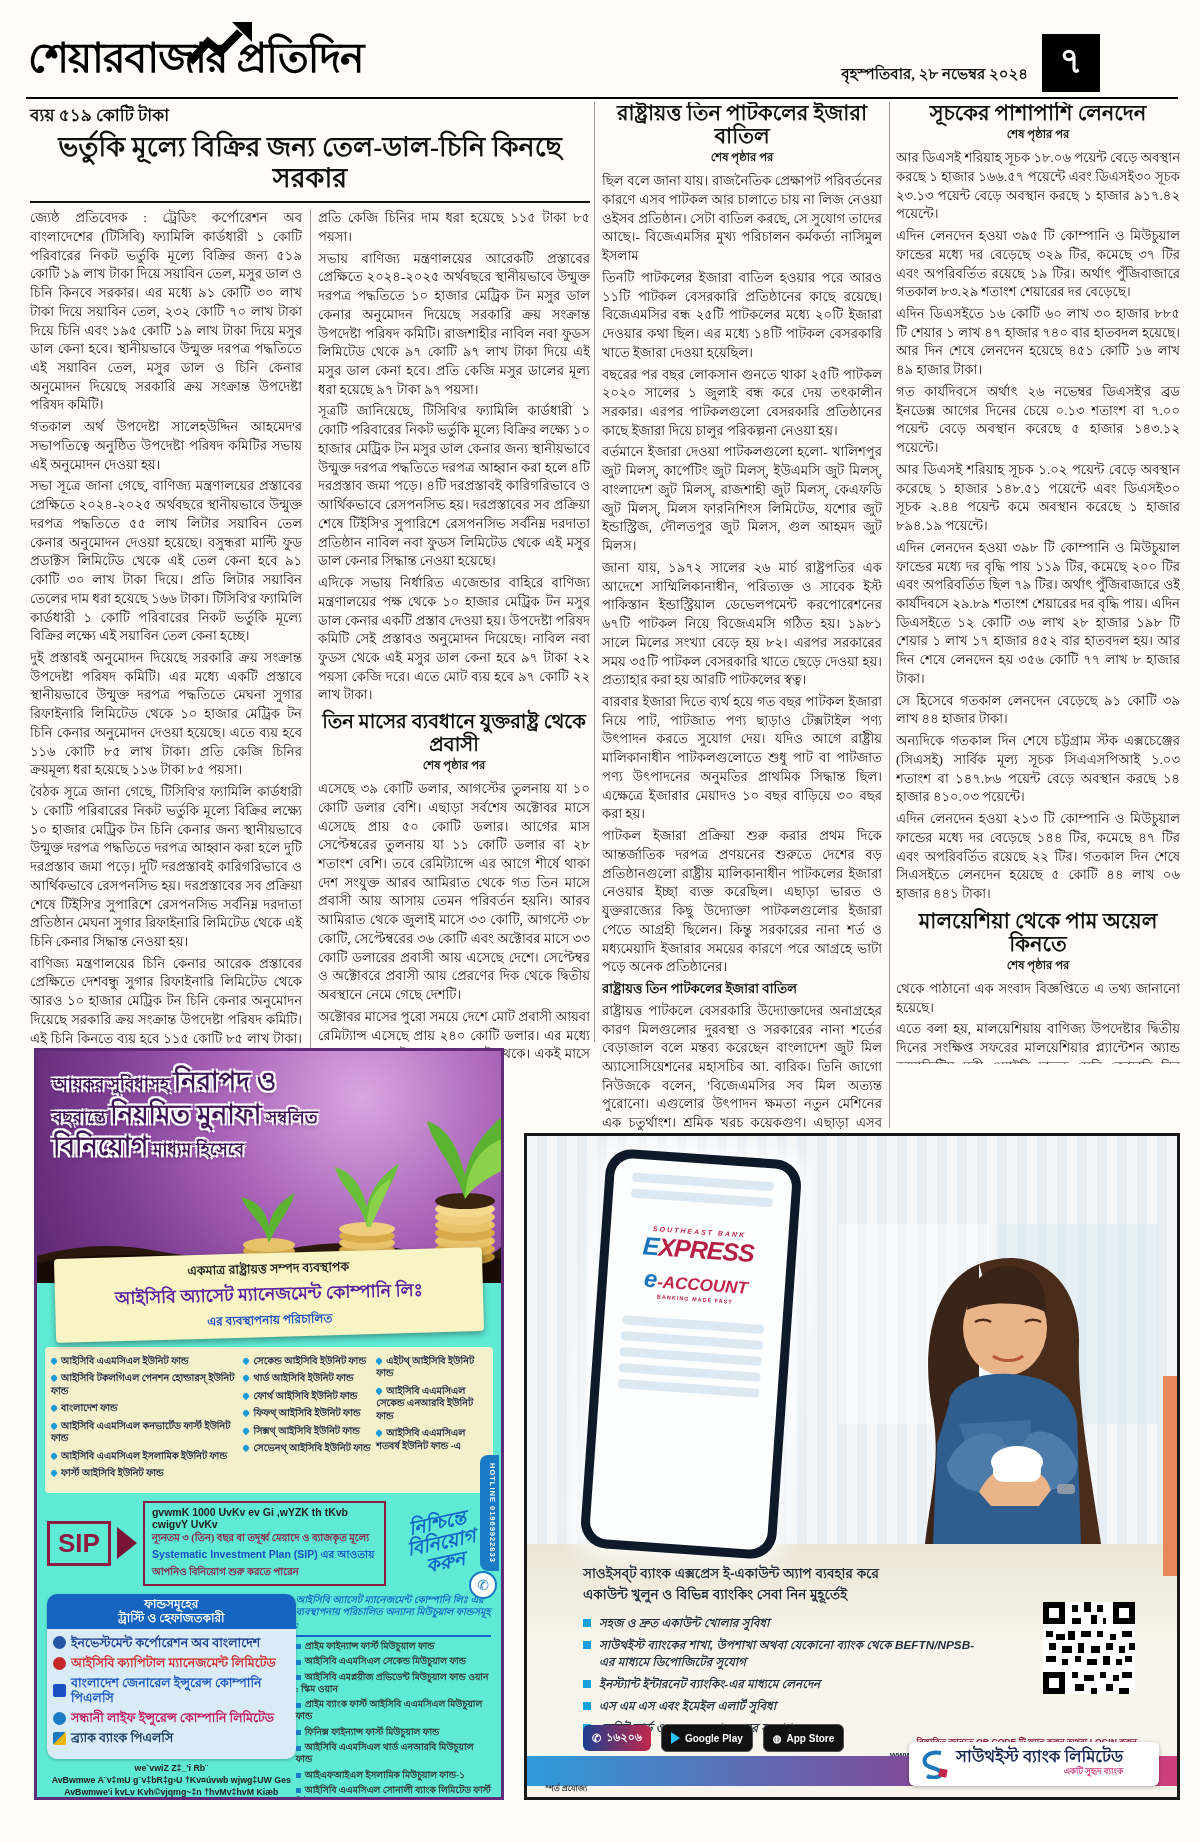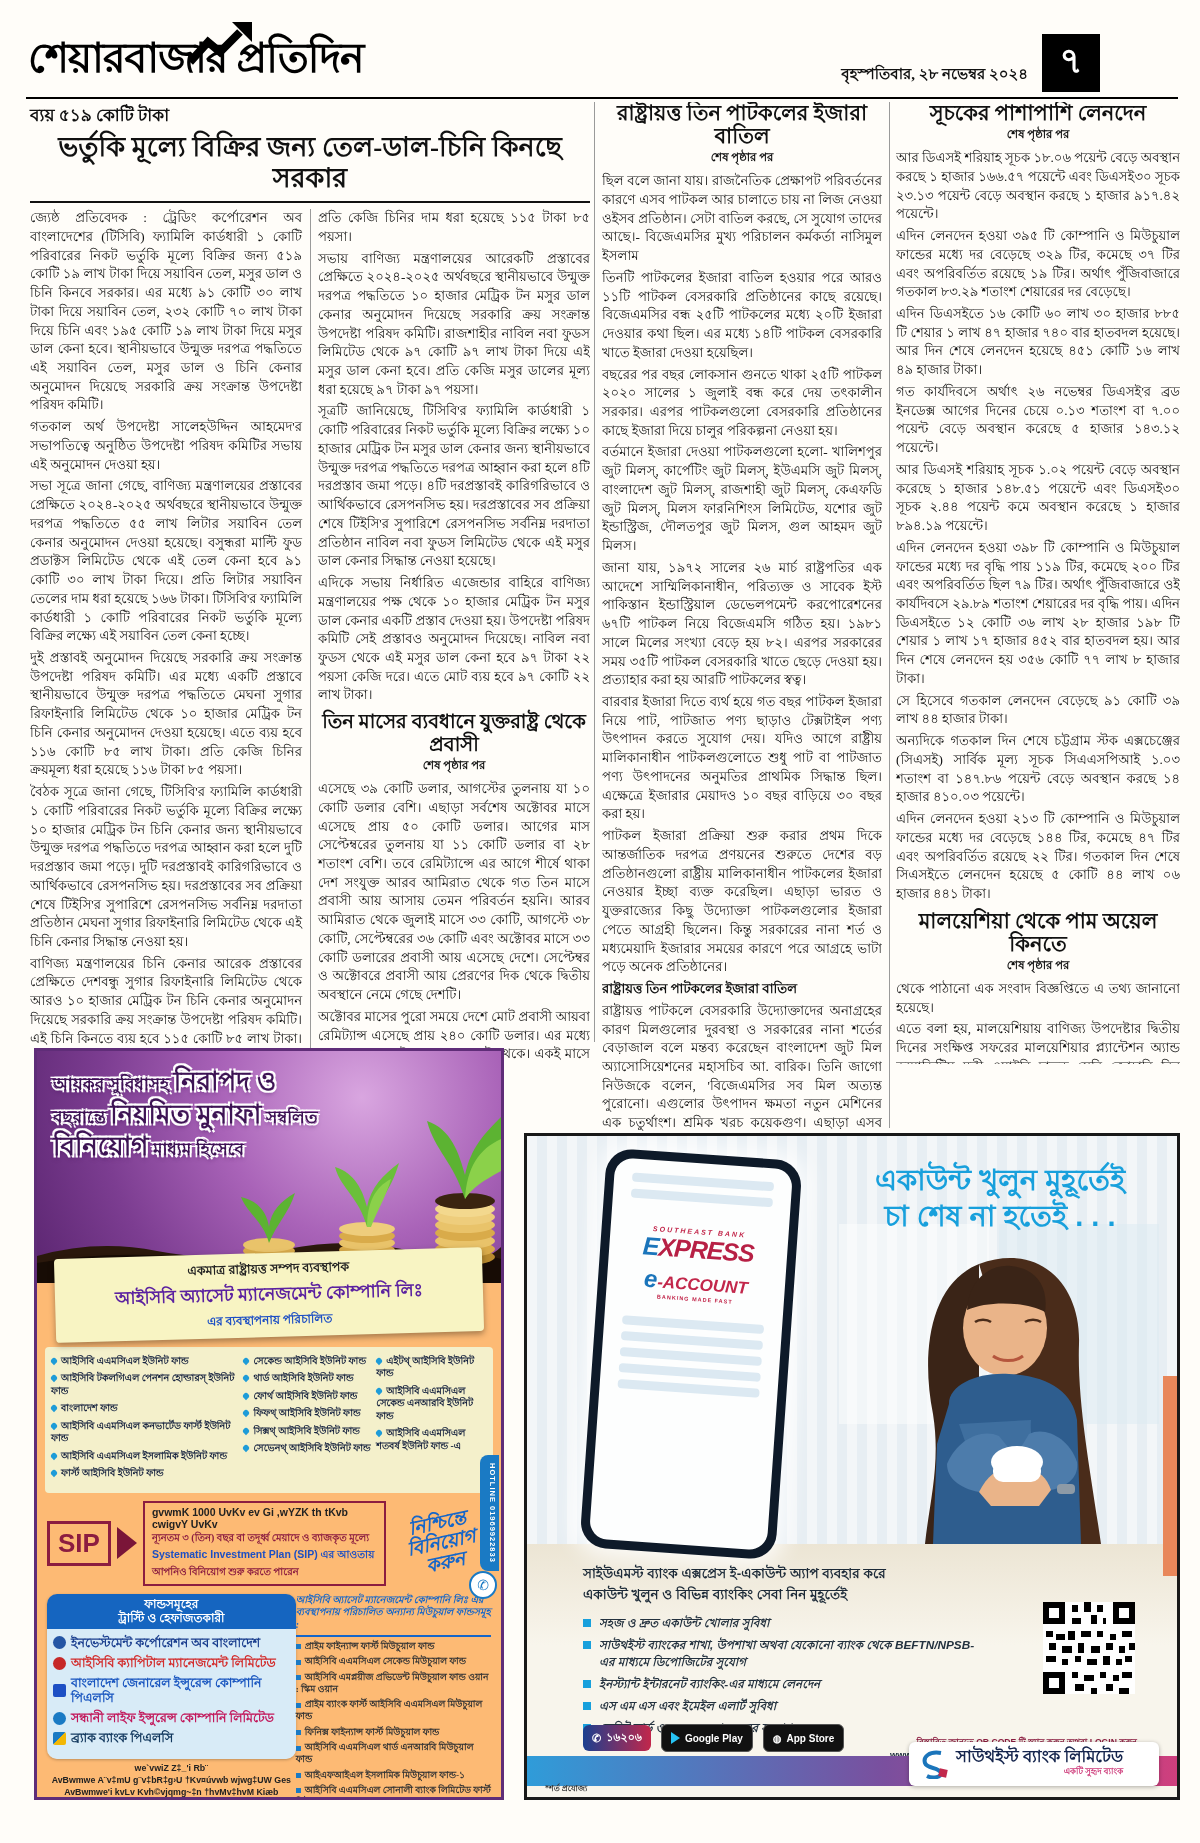--- a/index.html
+++ b/index.html
@@ -25,21 +25,21 @@
   .sub-head{break-inside:avoid;text-align:center;font-size:19.5px;font-weight:900;line-height:1.15;
         margin:6px 0 0 0;}
   .cont-note{break-inside:avoid;text-align:center;font-size:11.5px;font-weight:bold;margin:1px 0 4px 0;}
   .col{position:absolute;top:102px;overflow:hidden;}
   .col-head{text-align:center;font-size:21px;font-weight:900;line-height:1.1;}
   .col3{left:602px;width:280px;height:1030px;}
   .col4{left:896px;width:284px;height:962px;}
   .inline-bold{font-weight:900;}
   
   .icb-ad{position:absolute;left:34px;top:1048px;width:470px;height:752px;border:3px solid #5f2d78;
-        background:#fdba74;box-sizing:border-box;overflow:hidden;}
+        background:#5eead4;box-sizing:border-box;overflow:hidden;}
   .icb-photo{position:relative;height:232px;overflow:hidden;
         background:radial-gradient(circle at 70% 20%, #d9a6e0 0%, #a963b8 38%, #7c3d91 70%, #5a2570 100%);}
   .icb-head{position:absolute;left:16px;top:14px;color:#3d1354;font-weight:900;line-height:1.25;
         font-family:"Liberation Sans",sans-serif;
         text-shadow:-2px -2px 0 #fff,2px -2px 0 #fff,-2px 2px 0 #fff,2px 2px 0 #fff,0 3px 4px rgba(60,10,80,.55);}
   .icb-head .sm{font-size:17px;} .icb-head .lg{font-size:26px;}
   .icb-yellow{position:relative;margin:-30px 18px 0 18px;background:#f8f4c3;border-radius:4px;
         padding:7px 6px 6px;transform:rotate(-1.6deg);text-align:center;
         box-shadow:0 3px 6px rgba(0,0,0,.35);}
   .icb-yellow .t1{font-size:12.5px;font-weight:bold;color:#222;}
@@ -360,24 +360,20 @@
       <path d="M120 180 C120 160 150 148 180 150 C220 152 244 168 248 196 L252 320 L104 320 L108 220 Z" fill="#2e5d8e"></path>
       <path d="M130 200 C140 230 150 260 190 268 L236 258 C210 246 200 220 202 196" fill="#3f6f9f"></path>
       <path d="M118 240 C128 216 152 204 170 212 L186 232 L150 268 C130 264 118 254 118 240 Z" fill="#4d7cab"></path>
       <path d="M248 238 C240 214 216 202 200 210 L188 230 L222 266 C240 262 250 252 248 238 Z" fill="#4d7cab"></path>
       <path d="M150 268 C158 252 168 244 182 244 L196 244 C210 246 218 254 222 266 L210 282 L162 282 Z" fill="#eab489"></path>
       <ellipse cx="188" cy="238" rx="26" ry="16" fill="#ffffff"></ellipse>
       <rect x="164" y="236" width="48" height="22" rx="10" fill="#ffffff"></rect>
       <rect x="228" y="260" width="18" height="10" rx="4" fill="#8d9aa6"></rect>
     </svg>
 
-    <div class="seb-headline">
-      <div>একাউন্ট খুলুন মুহূর্তেই</div>
-      <div>চা শেষ না হতেই . . .</div>
-    </div>
 
     <div class="seb-phone">
       <div class="seb-screen">
         <div class="scr-row" style="margin-top:14px;"></div>
         <div class="scr-row"></div>
         <div class="seb-express">
           <div class="bank">SOUTHEAST BANK</div>
           <div class="express"><span class="e">E</span><span class="rest">XPRESS</span></div>
         </div>
         <div class="seb-eaccount">
@@ -386,21 +382,21 @@
         </div>
         <div class="scr-row" style="margin-top:18px;"></div>
         <div class="scr-row"></div>
         <div class="scr-row"></div>
         <div class="scr-row"></div>
         <div class="scr-row"></div>
       </div>
     </div>
 
     <div class="seb-copy">
-      <div class="seb-copy-line">সাইউএমস্ট ব্যাংক এক্সপ্রেস ই-একাউন্ট অ্যাপ ব্যবহার করে</div>
+      <div class="seb-copy-line">সাওইসব্ট ব্যাংক এক্সপ্রেস ই-একাউন্ট অ্যাপ ব্যবহার করে</div>
       <div class="seb-copy-line">একাউন্ট খুলুন ও বিভিন্ন ব্যাংকিং সেবা নিন মুহূর্তেই</div>
       <div class="seb-bullets">
           <div class="seb-bullet">সহজ ও দ্রুত একাউন্ট খোলার সুবিধা</div>
           <div class="seb-bullet">সাউথইস্ট ব্যাংকের শাখা, উপশাখা অথবা যেকোনো ব্যাংক থেকে BEFTN/NPSB-এর মাধ্যমে ডিপোজিটের সুযোগ</div>
           <div class="seb-bullet">ইনস্ট্যান্ট ইন্টারনেট ব্যাংকিং-এর মাধ্যমে লেনদেন</div>
           <div class="seb-bullet">এস এম এস এবং ইমেইল এলার্ট সুবিধা</div>
           <div class="seb-bullet">ডেবিট কার্ড ও চেক বুক আবেদনের সুযোগ</div>
         </div>
     </div>
 

